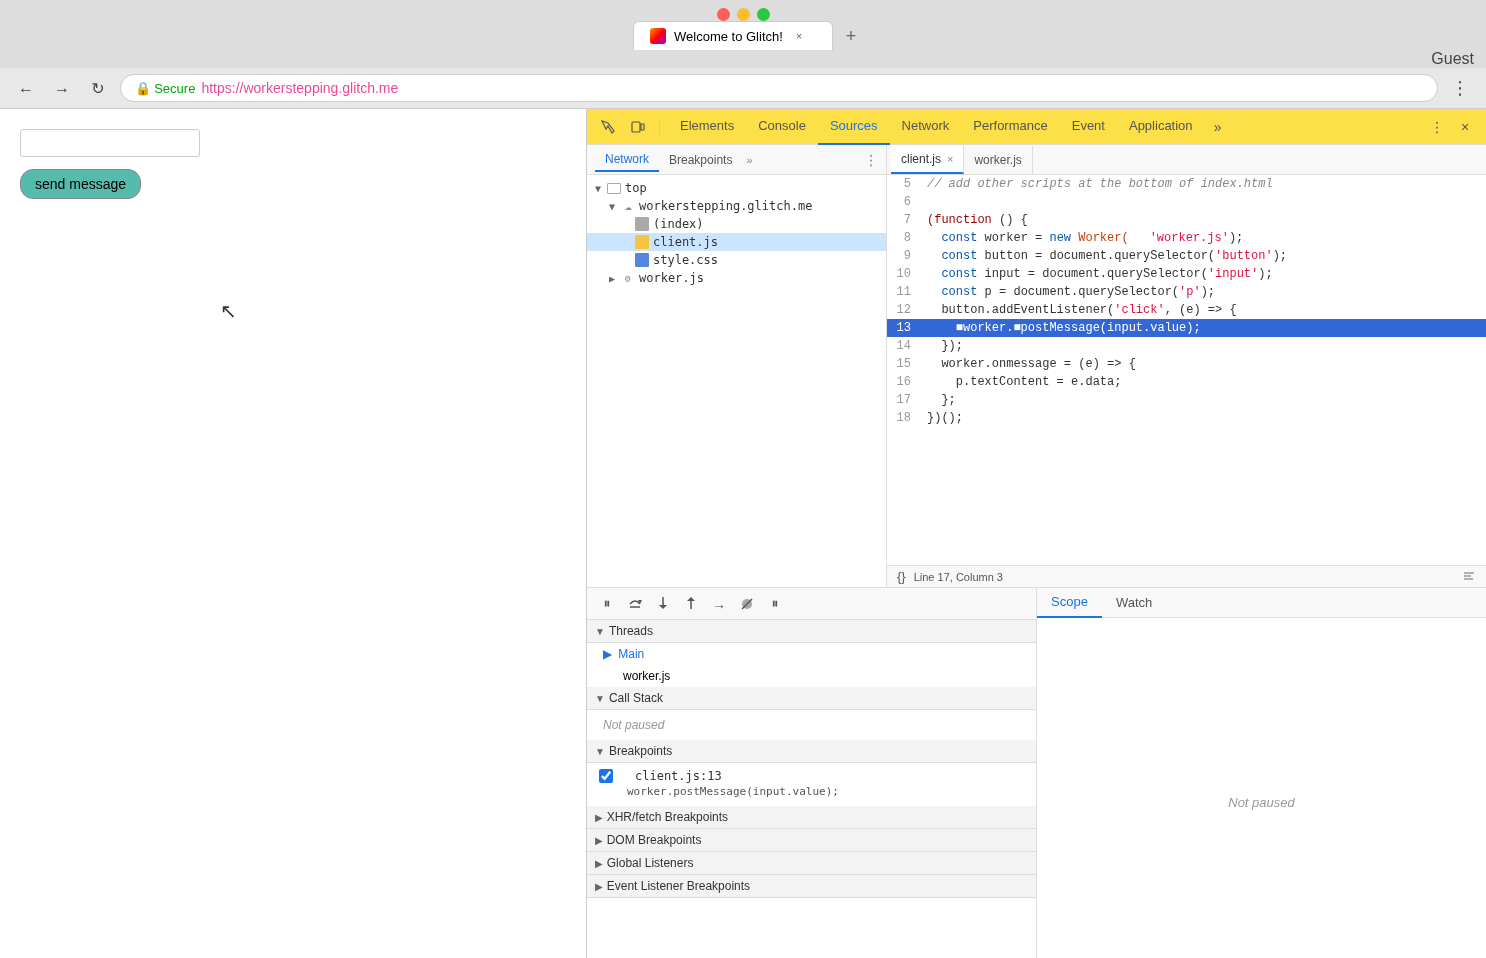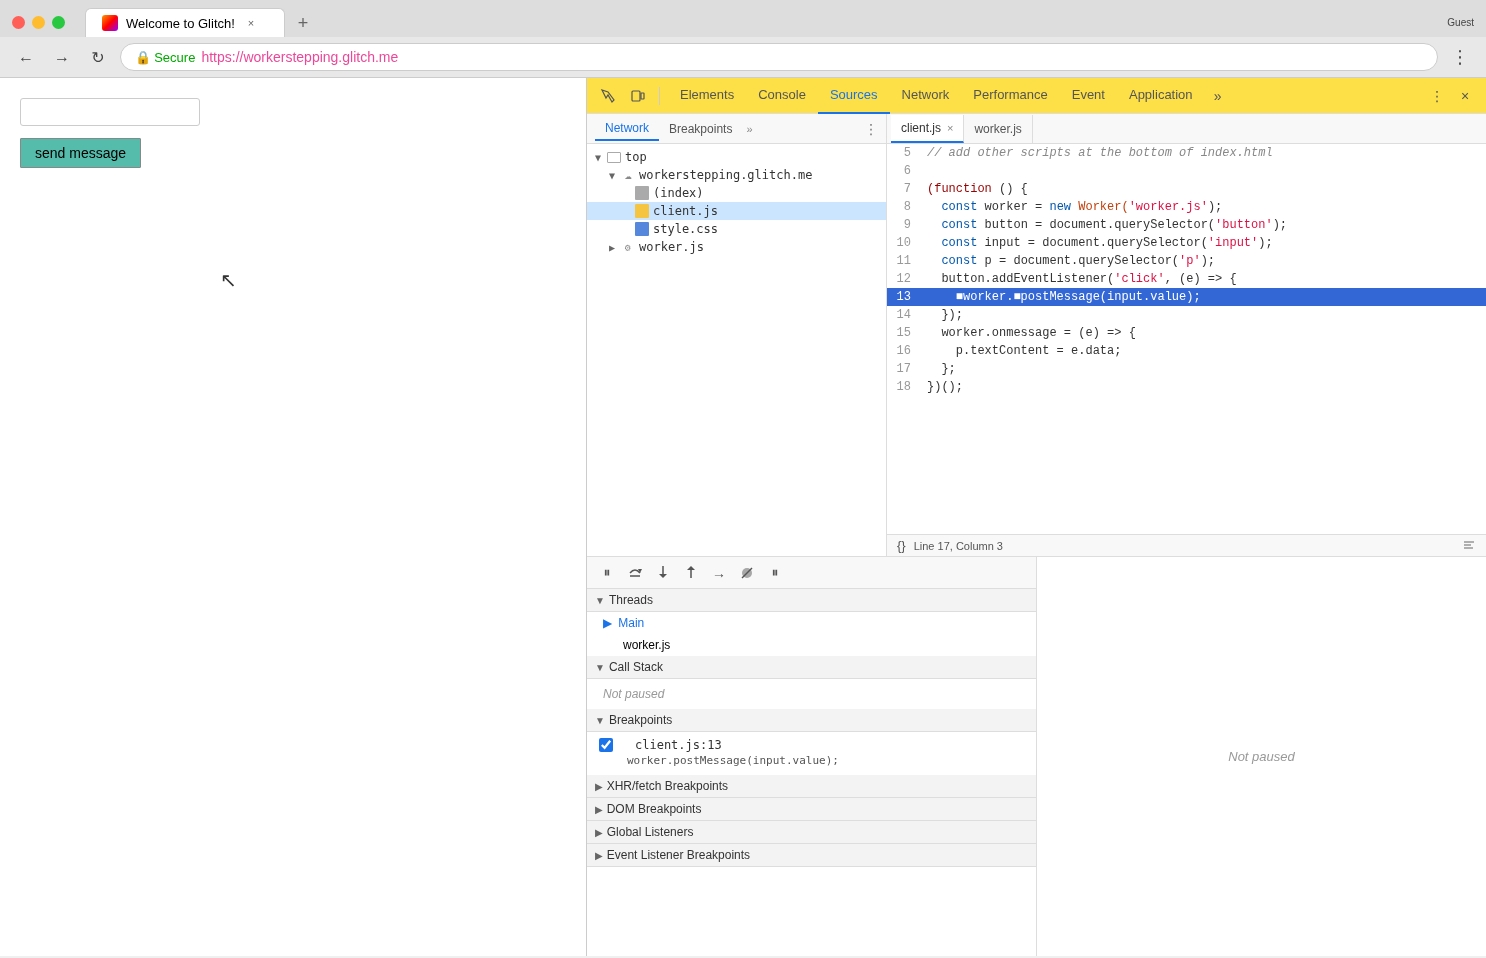--- a/index.html
+++ b/index.html
@@ -1,20 +1,20 @@
 <!DOCTYPE html>
 <html><head>
   <meta charset="utf-8">
   <style>
     * { box-sizing: border-box; margin: 0; padding: 0; }
     body { font-family: -apple-system, BlinkMacSystemFont, 'Segoe UI', sans-serif; background: #f0f0f0; width: 1486px; height: 958px; overflow: hidden; }
 
     
     .browser-chrome { background: #e8e8e8; border-bottom: 1px solid #ccc; }
-    .title-bar { display: flex; align-items: center; padding: 8px 12px 0; gap: 8px; background: #ddd; }
+    .title-bar { display: flex; align-items: center; padding: 8px 12px 0; background: #ddd; flex-direction: column; }
     .traffic-lights { display: flex; gap: 7px; align-items: center; }
     .tl { width: 13px; height: 13px; border-radius: 50%; }
     .tl-red { background: #ff5f57; }
     .tl-yellow { background: #febc2e; }
     .tl-green { background: #28c840; }
     .tab-bar { display: flex; align-items: flex-end; margin-left: 12px; }
     .tab { background: #fff; border-radius: 6px 6px 0 0; padding: 6px 16px; font-size: 13px; display: flex; align-items: center; gap: 8px; min-width: 200px; border: 1px solid #ccc; border-bottom: none; }
     .tab-favicon { width: 16px; height: 16px; background: linear-gradient(135deg, #f90, #f00, #90f); border-radius: 3px; flex-shrink: 0; }
     .tab-close { width: 16px; height: 16px; border-radius: 50%; display: flex; align-items: center; justify-content: center; cursor: pointer; font-size: 11px; color: #666; }
     .new-tab-btn { width: 28px; height: 28px; display: flex; align-items: center; justify-content: center; font-size: 18px; color: #666; margin-left: 4px; cursor: pointer; }
@@ -22,21 +22,21 @@
     .nav-btn { width: 28px; height: 28px; border-radius: 50%; display: flex; align-items: center; justify-content: center; cursor: pointer; color: #444; font-size: 16px; }
     .address-bar { flex: 1; background: #fff; border: 1px solid #ccc; border-radius: 20px; padding: 5px 14px; font-size: 14px; display: flex; align-items: center; gap: 6px; }
     .secure-badge { color: #0a0; font-size: 13px; display: flex; align-items: center; gap: 3px; }
     .address-text { color: #ec4899; font-size: 14px; }
     .menu-btn { width: 28px; height: 28px; border-radius: 50%; display: flex; align-items: center; justify-content: center; cursor: pointer; color: #444; font-size: 18px; }
 
     
     .page-content { display: flex; height: calc(958px - 80px); }
     .page-main { flex: 1; background: #fff; display: flex; flex-direction: column; align-items: flex-start; padding: 20px; }
     .message-input { width: 180px; height: 28px; border: 1px solid #ccc; border-radius: 3px; margin-bottom: 12px; }
-    .send-btn { padding: 6px 14px; background: #5ba; border: 1px solid #888; border-radius: 1px; cursor: pointer; font-size: 14px; color: #000; }
+    .send-btn { padding: 6px 14px; background: #5ba; border: 1px solid #888; border-radius: 13px; cursor: pointer; font-size: 14px; color: #000; }
 
     
     .devtools { width: 900px; display: flex; flex-direction: column; border-left: 1px solid #ccc; background: #fff; }
 
     
     .dt-toolbar { display: flex; align-items: center; background: #fde047; border-bottom: 1px solid #ddd; padding: 0 8px; height: 36px; gap: 4px; }
     .dt-icon-btn { width: 26px; height: 26px; display: flex; align-items: center; justify-content: center; cursor: pointer; border-radius: 3px; color: #555; font-size: 14px; }
     .dt-sep { width: 1px; height: 18px; background: #ccc; margin: 0 4px; }
     .dt-tabs { display: flex; align-items: center; flex: 1; }
     .dt-tab { padding: 6px 12px; font-size: 13px; color: #555; cursor: pointer; border-bottom: 2px solid transparent; height: 36px; display: flex; align-items: center; }
@@ -128,21 +128,21 @@
       <div class="tl tl-green"></div>
     </div>
     <div class="tab-bar">
       <div class="tab">
         <div class="tab-favicon"></div>
         <span>Welcome to Glitch!</span>
         <span class="tab-close">×</span>
       </div>
       <div class="new-tab-btn">+</div>
     </div>
-    <span style="margin-left:auto; font-size:10px; color:#444;">Guest</span>
+    <span style="margin-left:auto; font-size:16px; color:#444;">Guest</span>
   </div>
 
   <div class="nav-bar">
     <div class="nav-btn">←</div>
     <div class="nav-btn">→</div>
     <div class="nav-btn">↻</div>
     <div class="address-bar">
       <span class="secure-badge">
         🔒 <span>Secure</span>
       </span>
@@ -273,21 +273,21 @@
             <span class="line-content"> </span>
           </div>
 
           <div class="code-line">
             <span class="line-num">7</span>
             <span class="line-content"><span style="color:#900;font-family:Liberation Mono, monospace;">(function</span><span style="color:#333;"> () {</span></span>
           </div>
 
           <div class="code-line">
             <span class="line-num">8</span>
-            <span class="line-content">  <span style="color:#0057ae;">const</span> worker = <span style="color:#0057ae;">new</span> <span style="color:#c2410c;">Worker(</span><span style="color:#d14;">'worker.js'</span><span style="color:#333;">);</span></span>
+            <span class="line-content">  <span style="color:#0057ae;">const</span> worker = <span style="color:#0057ae;">new</span> <span style="color:#c2410c;">Worker(</span><span style="color:#d14;margin-left:21px;">'worker.js'</span><span style="color:#333;">);</span></span>
           </div>
 
           <div class="code-line">
             <span class="line-num">9</span>
             <span class="line-content">  <span style="color:#0057ae;">const</span> button = document.querySelector(<span style="color:#d14;">'button'</span>);</span>
           </div>
 
           <div class="code-line">
             <span class="line-num">10</span>
             <span class="line-content">  <span style="color:#0057ae;">const</span> input = document.querySelector(<span style="color:#d14;">'input'</span>);</span>
@@ -440,17 +440,21 @@
           </div>
 
           <div class="debug-section-header">
             <span class="section-arrow">▶</span>
             <span>Event Listener Breakpoints</span>
           </div>
         </div>
       </div>
 
       <div class="debug-right">
+        <div class="scope-tabs">
+          <div class="scope-tab active">Scope</div>
+          <div class="scope-tab">Watch</div>
+        </div>
         <div class="not-paused">Not paused</div>
       </div>
     </div>
   </div>
 </div>
 
 </body></html>

